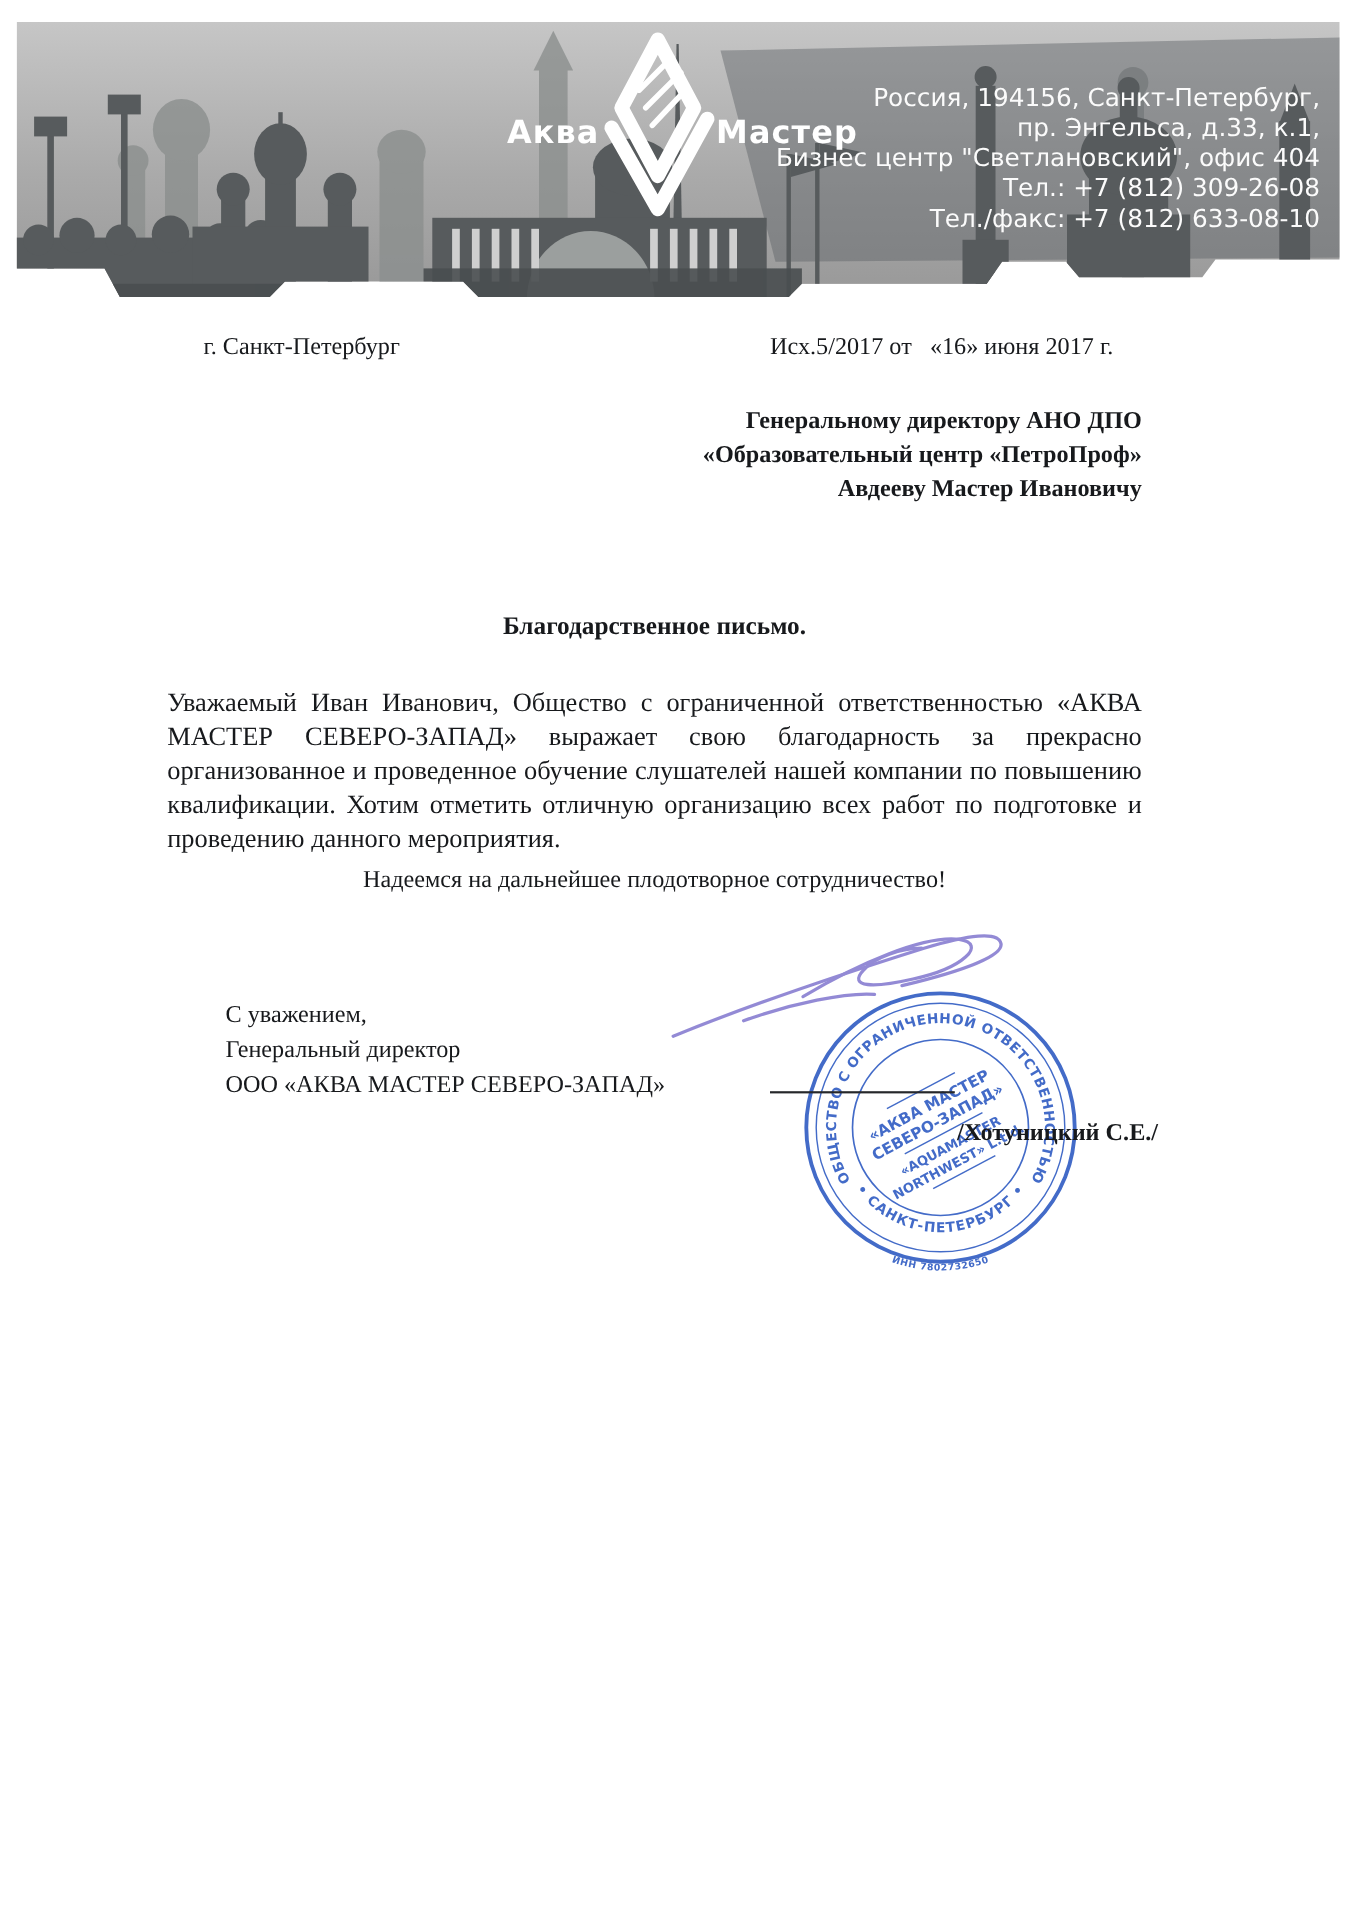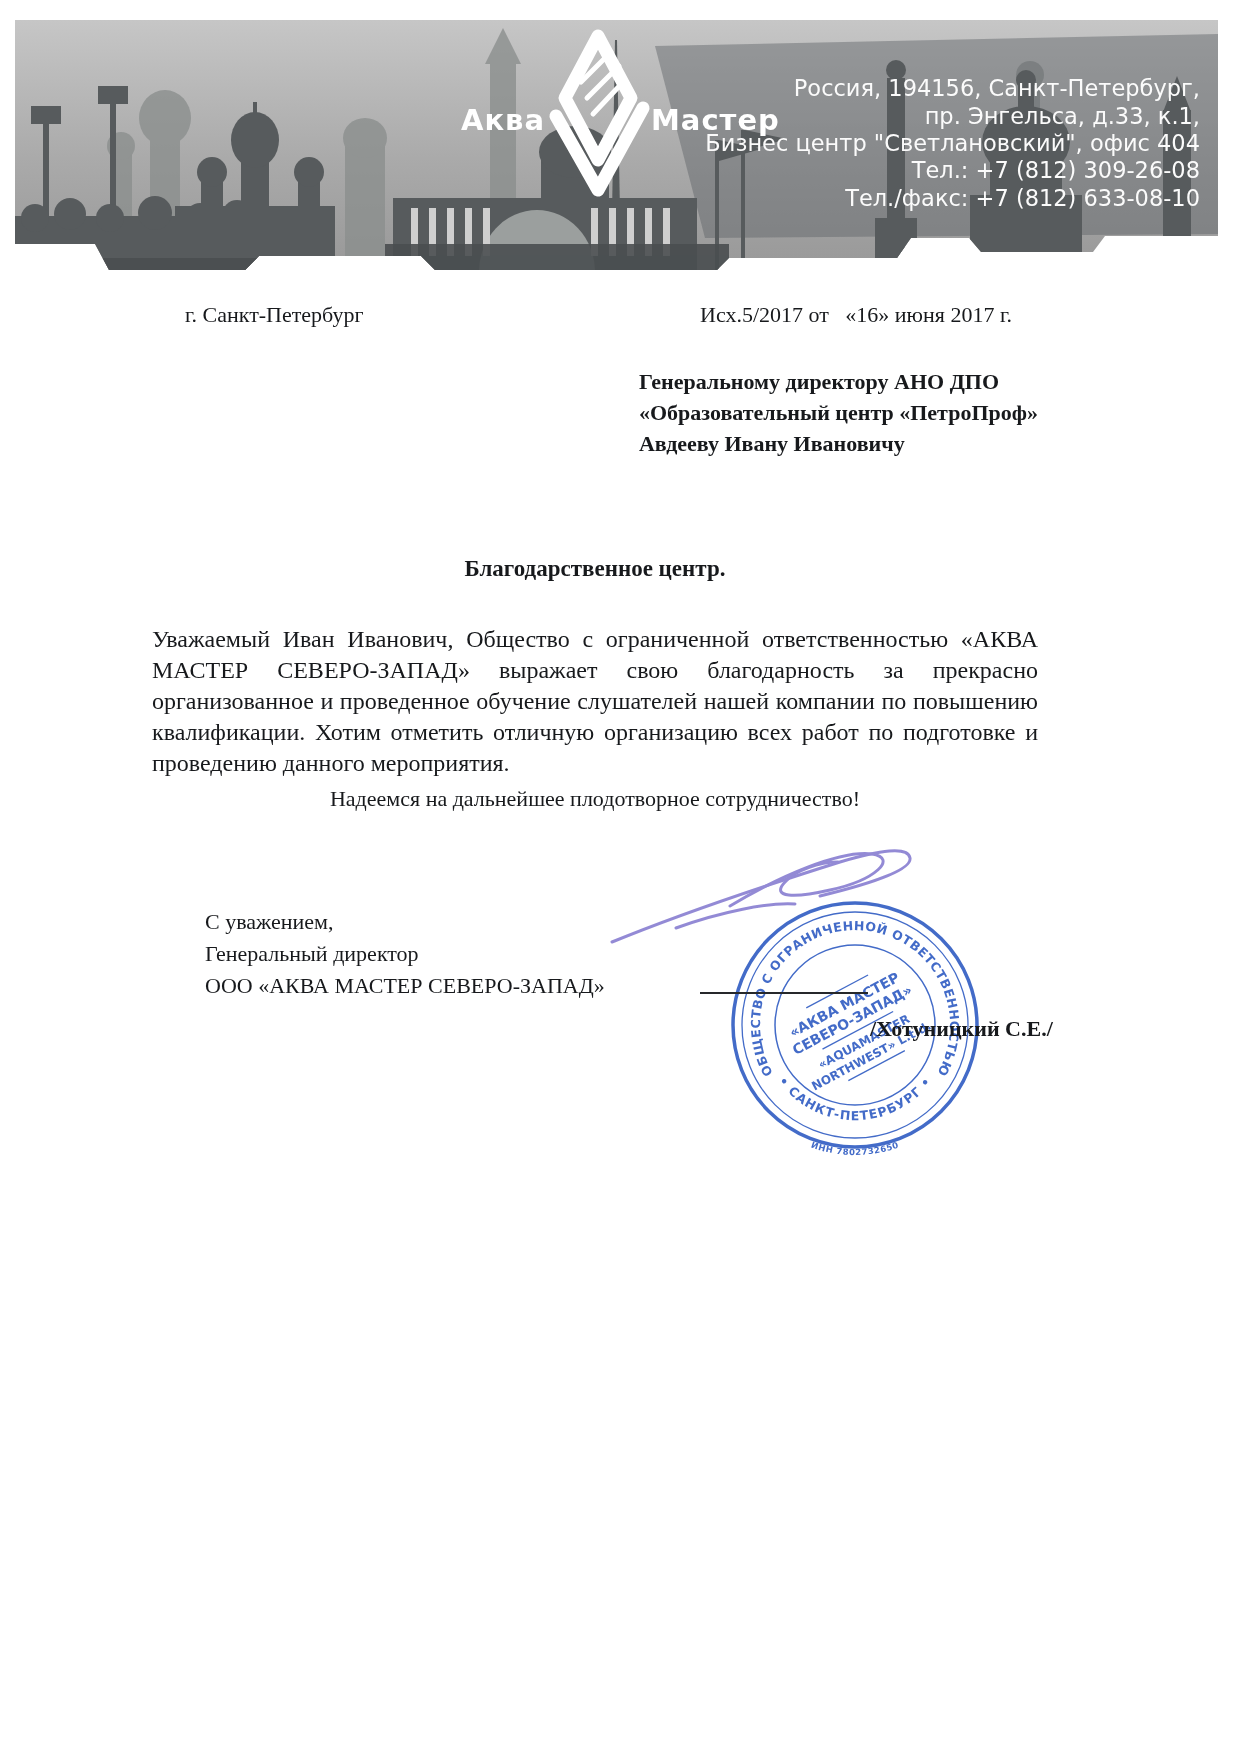--- a/index.html
+++ b/index.html
@@ -11,21 +11,21 @@
   }
   
   .hdr { position:absolute; left:15px; top:20px; width:1203px; height:252px; }
   .hdr svg { display:block; }
   .hdr-logo-text { font-family:"DejaVu Sans", sans-serif; font-weight:bold; font-size:29px; fill:#ffffff; letter-spacing:1px; }
   .hdr-contact { font-family:"DejaVu Sans", sans-serif; font-size:22.5px; fill:#fbfbfb; }
   
   .refline { position:absolute; top:302px; left:185px; right:228px; height:28px; font-size:22px; }
   .ref-city { position:absolute; left:0; top:0; white-space:pre; }
   .ref-num  { position:absolute; right:0; top:0; white-space:pre; }
-  .recipient { position:absolute; top:366px; right:202px; text-align:left; font-weight:bold; font-size:22px; line-height:31px; }
+  .recipient { position:absolute; top:366px; right:202px; text-align:right; font-weight:bold; font-size:22px; line-height:31px; }
   .title { position:absolute; top:556px; left:152px; width:886px; text-align:center; font-weight:bold; font-size:23px; }
   .body-par { position:absolute; top:624px; left:152px; width:886px; font-size:24px; line-height:31px; text-align:justify; }
   .closing { position:absolute; top:786px; left:152px; width:886px; text-align:center; font-size:22px; }
   .sig-block { position:absolute; top:906px; left:205px; font-weight:normal; font-size:22px; line-height:32px; }
   .sig-underline { position:absolute; top:992px; left:700px; width:168px; border-bottom:2.5px solid #26282b; z-index:4; }
   .sig-name { position:absolute; top:1016px; left:870px; font-weight:bold; font-size:22px; z-index:6; }
   
   .stamp { position:absolute; left:720px; top:890px; width:270px; height:270px; z-index:3; opacity:.93; }
   .stamp text { font-family:"DejaVu Sans", sans-serif; font-weight:bold; }
   .autograph { position:absolute; left:580px; top:810px; width:360px; height:190px; z-index:5; }
@@ -155,24 +155,24 @@
   </div>
 
   <div class="refline">
     <span class="ref-city">г. Санкт-Петербург</span>
     <span class="ref-num">Исх.5/2017 от   «16» июня 2017 г.</span>
   </div>
 
   <div class="recipient">
     <div>Генеральному директору АНО ДПО</div>
     <div>«Образовательный центр «ПетроПроф»</div>
-    <div>Авдееву Ивану Ивановичу</div>
-  </div>
-
-  <div class="title">Благодарственное центр.</div>
+    <div>Авдееву Мастер Ивановичу</div>
+  </div>
+
+  <div class="title">Благодарственное письмо.</div>
   <div class="body-par">Уважаемый Иван Иванович, Общество с ограниченной ответственностью «АКВА МАСТЕР СЕВЕРО-ЗАПАД» выражает свою благодарность за прекрасно организованное и проведенное обучение слушателей нашей компании по повышению квалификации. Хотим отметить отличную организацию всех работ по подготовке и проведению данного мероприятия.</div>
   <div class="closing">Надеемся на дальнейшее плодотворное сотрудничество!</div>
 
   <div class="sig-block">
     <div>С уважением,</div>
     <div>Генеральный директор</div>
     <div>ООО «АКВА МАСТЕР СЕВЕРО-ЗАПАД»</div>
   </div>
 
   <svg class="stamp" viewBox="0 0 270 270">

